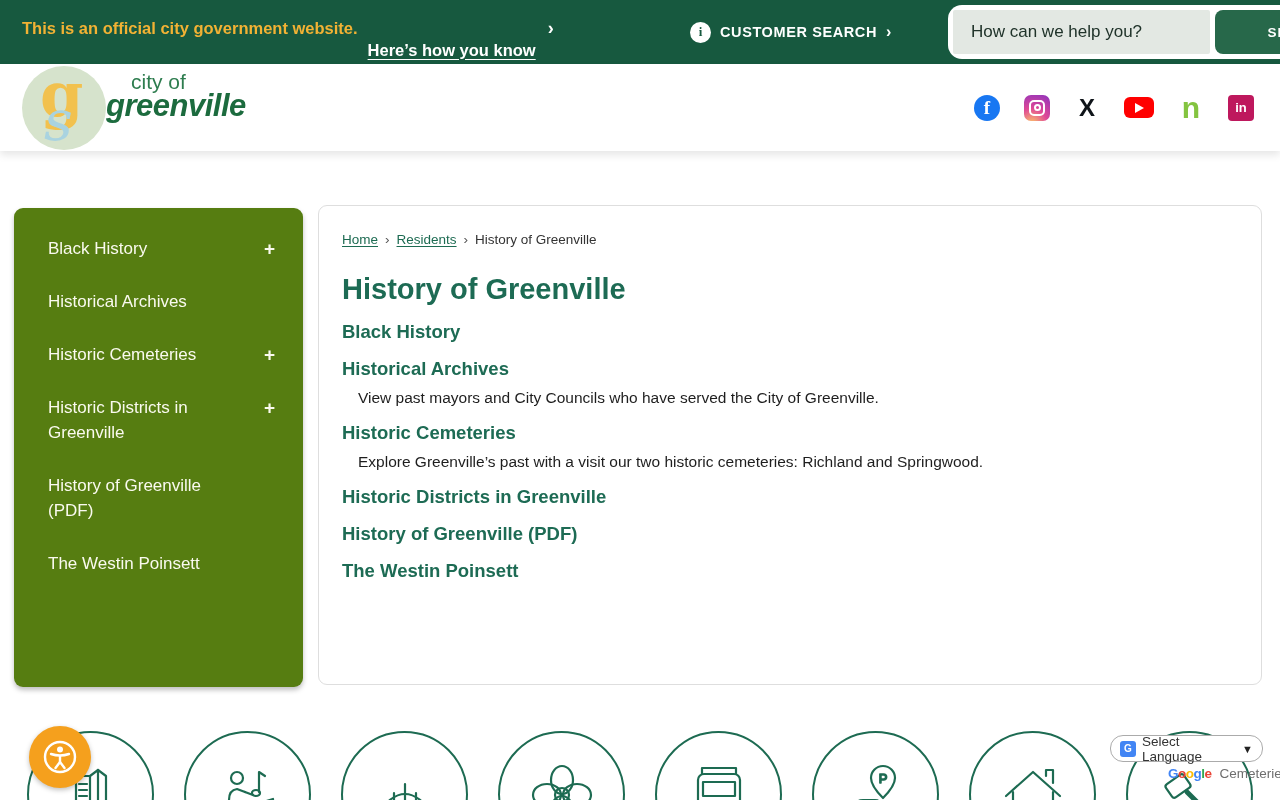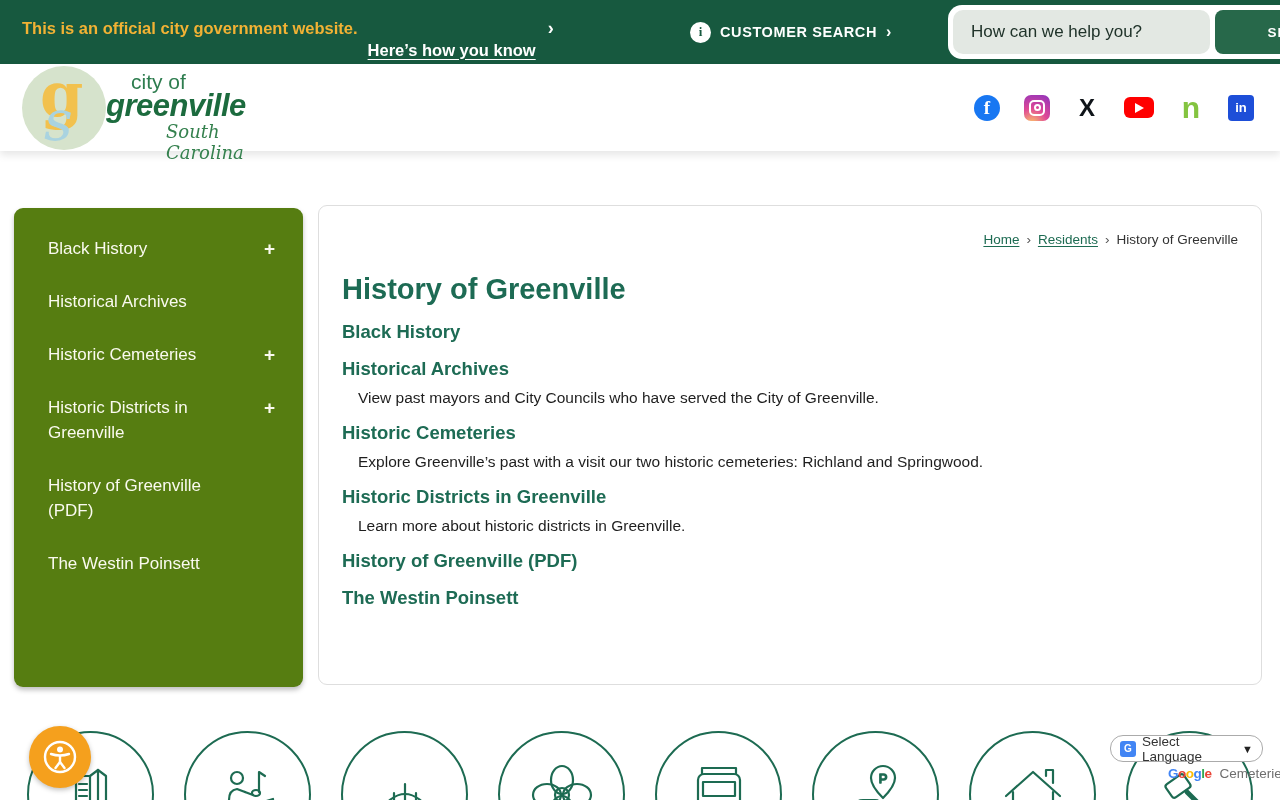--- a/index.html
+++ b/index.html
@@ -19,21 +19,21 @@
     display:flex; align-items:center; gap:9px; cursor:pointer; }
   .info-circle { width:21px; height:21px; border-radius:50%; background:#fff;
     color:#17593F; font-weight:bold; font-size:13px; font-family:"Liberation Serif",serif;
     display:flex; align-items:center; justify-content:center; }
   .cs-label { color:#fff; font-weight:bold; font-size:14.5px; letter-spacing:0.6px; }
   .cs-chevron { color:#fff; font-size:16px; font-weight:bold; }
 
   .search-wrap { position:absolute; left:948px; top:5px; width:440px; height:54px;
     background:#fff; border-radius:14px; display:flex; align-items:stretch; padding:5px; }
   .search-input { flex:0 0 250px; background:#E3E8E3; border:none; outline:none;
-    border-radius:10px; font-size:17px; color:#20332A; padding:0 18px;
+    border-radius:2px; font-size:17px; color:#20332A; padding:0 18px;
     font-family:"Liberation Sans", sans-serif; }
   .search-input::placeholder { color:#20332A; opacity:1; }
   .search-btn { flex:1; margin-left:5px; background:#27684A; color:#fff;
     border:none; border-radius:8px; font-weight:bold; font-size:13.5px;
     letter-spacing:1px; cursor:pointer; font-family:"Liberation Sans",sans-serif; }
 
   
   .header { position:absolute; left:0; top:64px; width:1280px; height:87px;
     background:#fff; box-shadow:0 4px 8px rgba(0,0,0,0.10); z-index:5; }
   .logo { position:absolute; left:18px; top:0; width:270px; height:87px; cursor:pointer; }
@@ -64,38 +64,38 @@
     background:radial-gradient(circle at 30% 110%, #FDC468 0%, #DF4996 45%, #9B36B7 90%); }
   .ig-cam { width:16px; height:16px; border:2px solid #fff; border-radius:5px;
     display:flex; align-items:center; justify-content:center; }
   .ig-lens { width:7px; height:7px; border:2px solid #fff; border-radius:50%; }
   .soc-x { color:#0F1419; font-weight:900; font-size:24px; }
   .soc-yt { width:30px; height:21px; background:#FF0000; border-radius:6px;
     display:flex; align-items:center; justify-content:center; }
   .yt-play { width:0; height:0; border-left:9px solid #fff;
     border-top:5.5px solid transparent; border-bottom:5.5px solid transparent; }
   .soc-nd { color:#84C440; font-weight:bold; font-size:30px; line-height:26px; }
-  .soc-li { background:#1d4ed8; border-radius:4px; color:#fff;
+  .soc-li { background:#be185d; border-radius:4px; color:#fff;
     font-weight:bold; font-size:13px; }
 
   
   .sidebar { position:absolute; left:14px; top:208px; width:289px; height:479px;
     background:#567D11; border-radius:9px; padding:14px 20px 20px 20px;
     box-shadow:0 3px 5px rgba(0,0,0,0.25); }
   .side-item { display:flex; justify-content:space-between; align-items:flex-start;
     color:#FAFAEF; font-size:17px; line-height:25px; padding:14px 8px 14px 14px;
     cursor:pointer; }
   .side-label { max-width:200px; }
   .side-plus { font-size:19px; font-weight:bold; line-height:25px; }
 
   
   .card { position:absolute; left:318px; top:205px; width:944px; height:480px;
     background:#fff; border:1px solid #DEDEDE; border-radius:9px;
     padding:26px 23px; }
-  .breadcrumb { font-size:13.5px; color:#444; display:flex; gap:7px; align-items:center;justify-content:flex-end; }
+  .breadcrumb { font-size:13.5px; color:#444; display:flex; gap:7px; align-items:center; }
   .crumb-link { color:#1D6B52; text-decoration:underline; text-underline-offset:2px;
     cursor:pointer; }
   .crumb-sep { color:#555; }
   .crumb-current { color:#333; }
   .page-title { margin-top:26px; font-size:29px; font-weight:bold; color:#1D6B54; }
   .section { margin-top:15px; }
   .section h3 { font-size:18.5px; font-weight:bold; color:#1D6B54; cursor:pointer; }
   .section p { margin:9px 0 0 16px; font-size:15.5px; color:#1E1E1E; }
   .section p:empty { display:none; }
 
@@ -151,21 +151,20 @@
 </div>
 
 <div class="header">
   <div class="logo">
     <div class="logo-circle">
       <span class="logo-g">g</span>
       <span class="logo-s">s</span>
     </div>
     <div class="logo-cityof">city of</div>
     <div class="logo-name">greenville</div>
-    <div class="logo-state">South Carolina</div>
   </div>
 
 
   <div class="social">
     <div class="soc soc-fb">f</div>
     <div class="soc soc-ig">
       <div class="ig-cam">
         <div class="ig-lens"></div>
       </div>
     </div>
@@ -222,21 +221,20 @@
   <div class="section">
     <h3>Historical Archives</h3>
     <p>View past mayors and City Councils who have served the City of Greenville.</p>
   </div>
   <div class="section">
     <h3>Historic Cemeteries</h3>
     <p>Explore Greenville’s past with a visit our two historic cemeteries: Richland and Springwood.</p>
   </div>
   <div class="section">
     <h3>Historic Districts in Greenville</h3>
-    <p>Learn more about historic districts in Greenville.</p>
   </div>
   <div class="section">
     <h3>History of Greenville (PDF)</h3>
   </div>
   <div class="section">
     <h3>The Westin Poinsett</h3>
 
   </div>
 </div>
 

